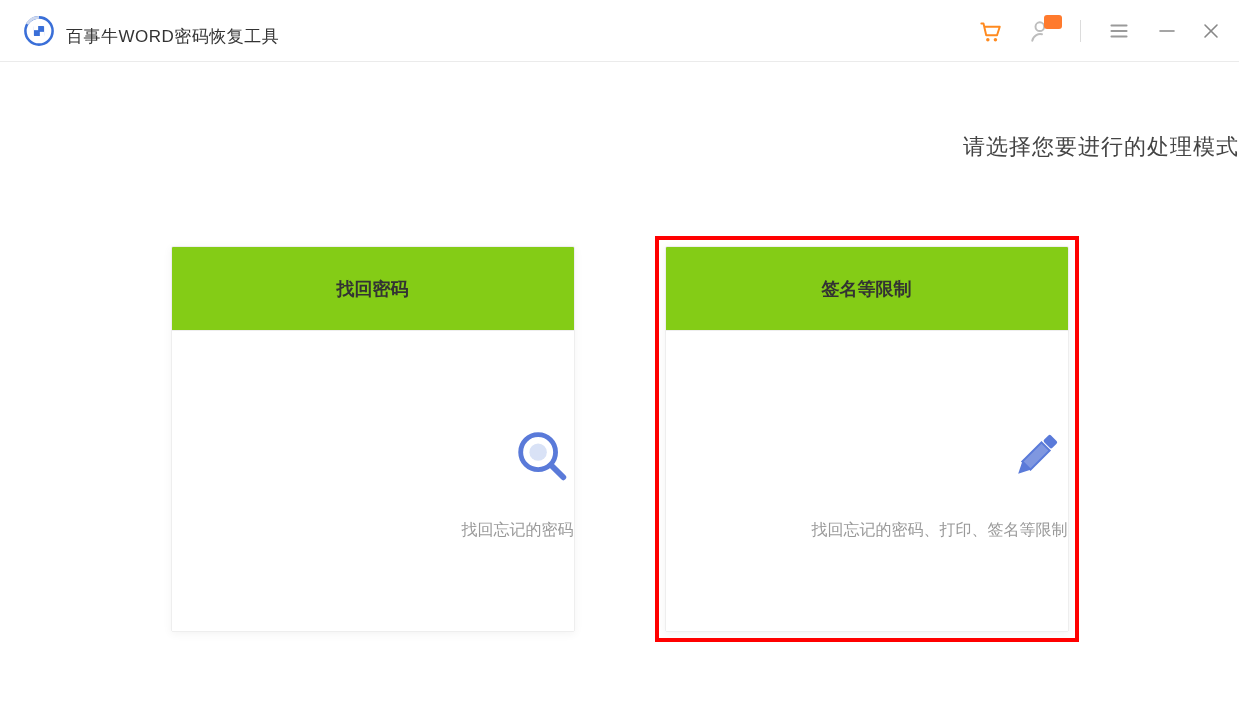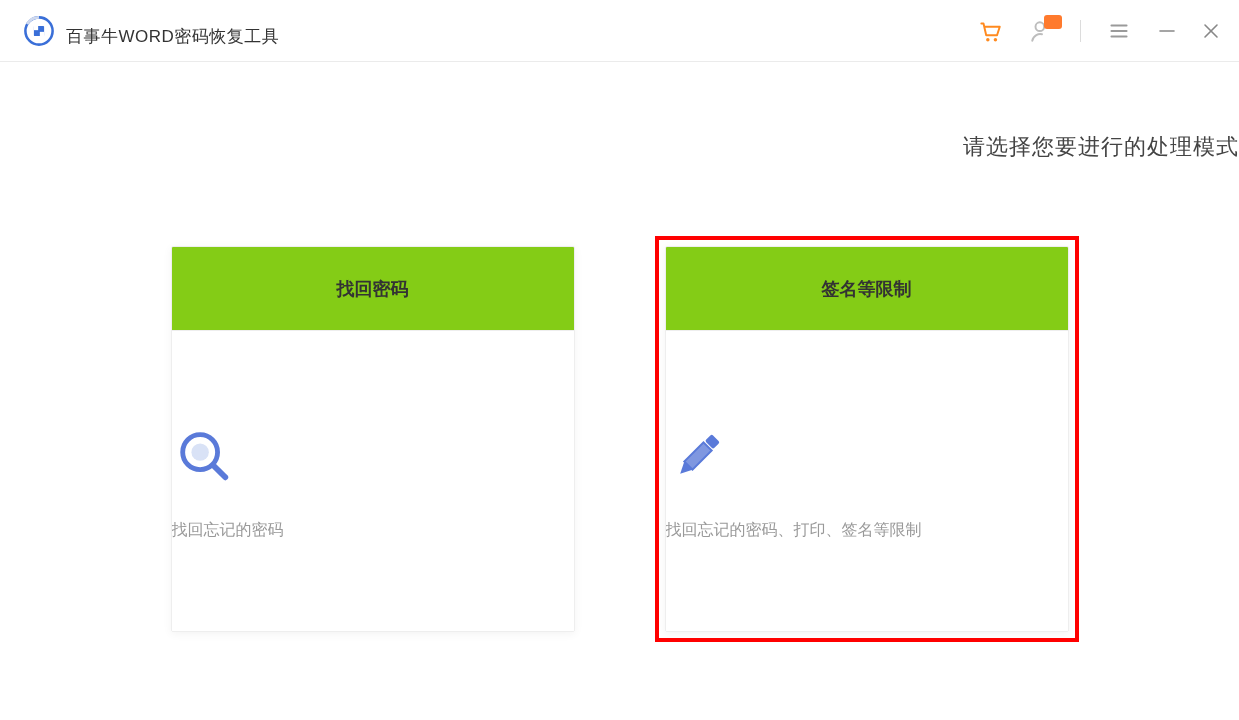--- a/index.html
+++ b/index.html
@@ -39,21 +39,21 @@
       cursor:pointer;
     }
     .card-head {
       height:84px; background:#84cc16;
       display:flex; align-items:center; justify-content:center;
       font-size:18px; color:#333; font-weight:600;
       border-bottom:1px solid #eee;
     }
     .card-body {
       height:302px; background:#fff;
-      display:flex; flex-direction:column; align-items:flex-start; justify-content:center;
+      display:flex; flex-direction:column; align-items:flex-end; justify-content:center;
       gap:32px;
     }
     .card-icon { width:64px; height:64px; display:flex; align-items:center; justify-content:center; }
     .card-icon svg { width:62px; height:62px; }
     .card-desc { font-size:16px; color:#999; }
 
     .highlight-frame {
       position:relative;
     }
     .highlight-frame::after{

